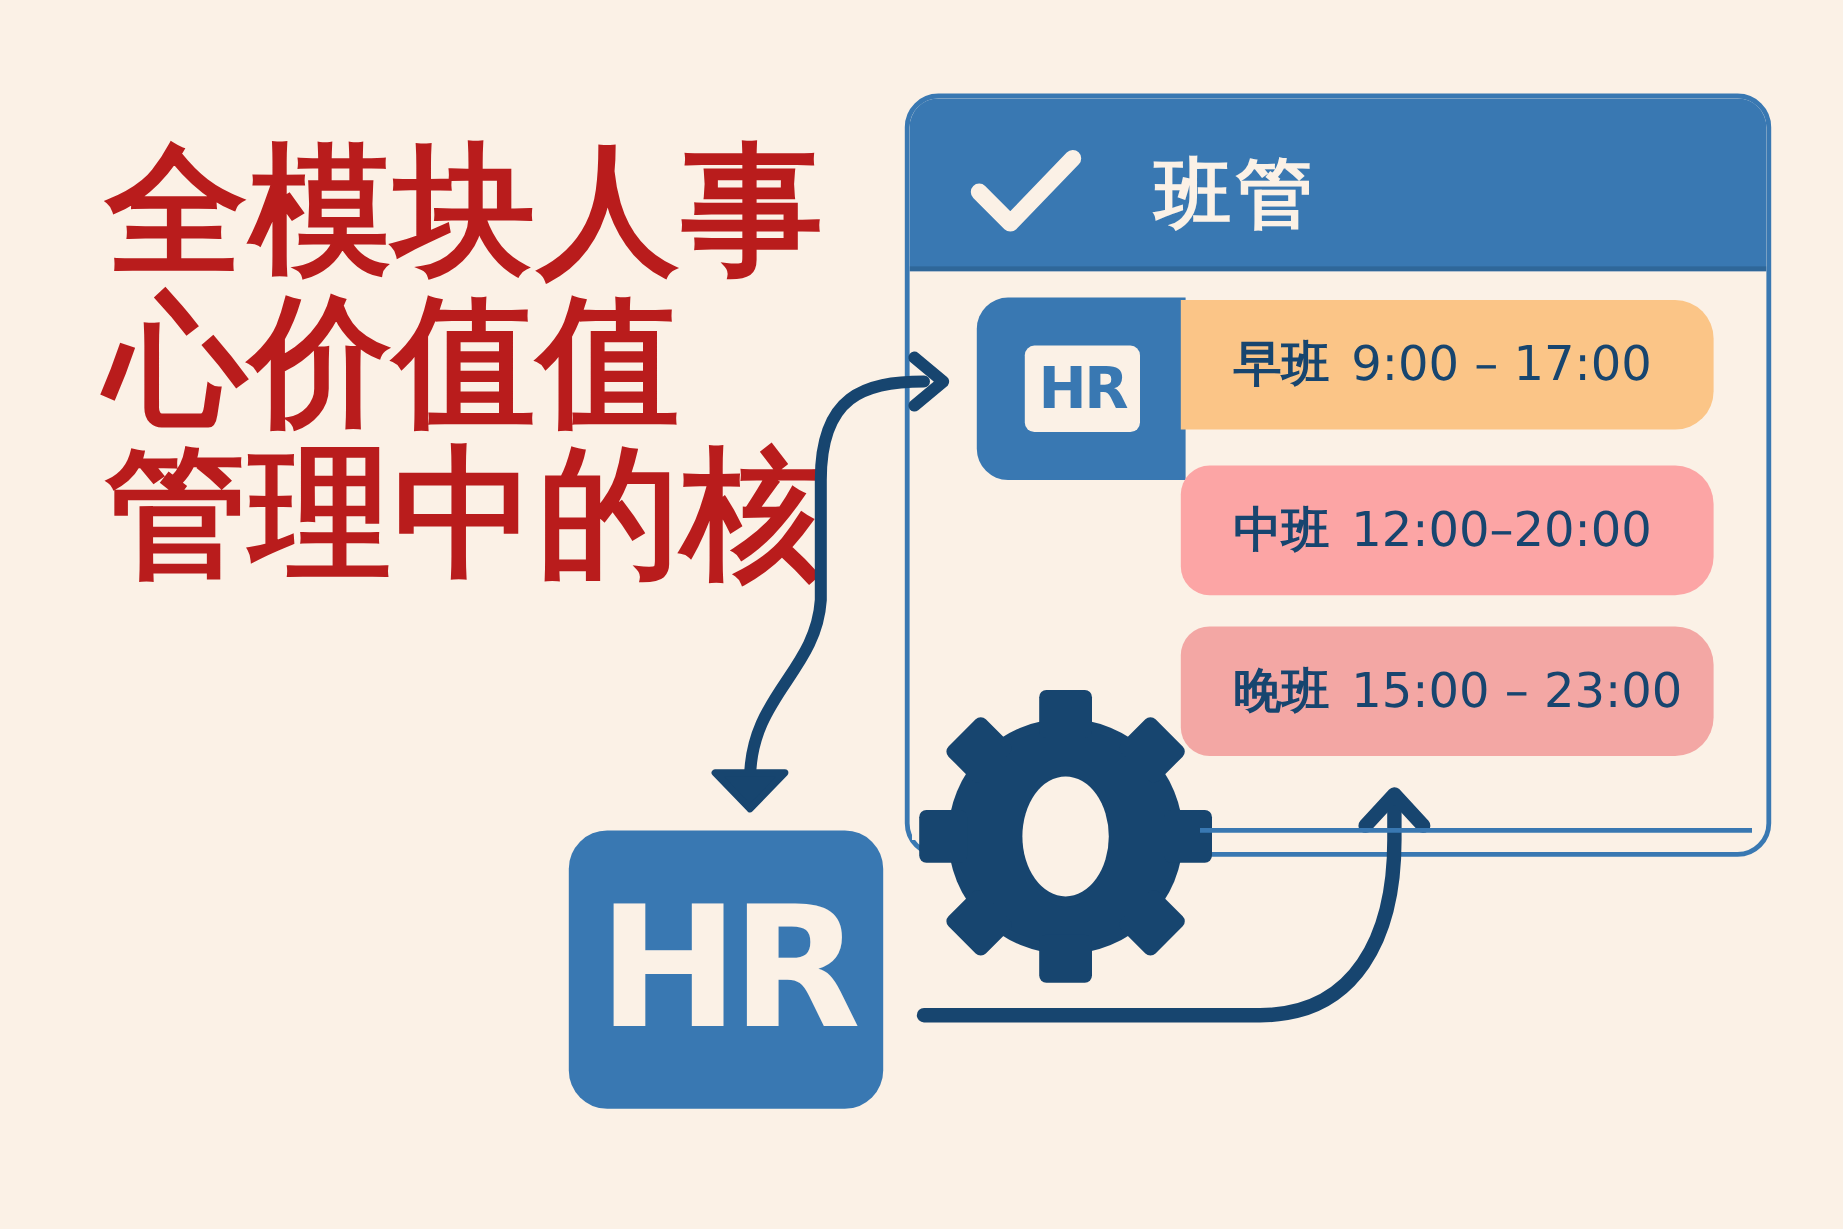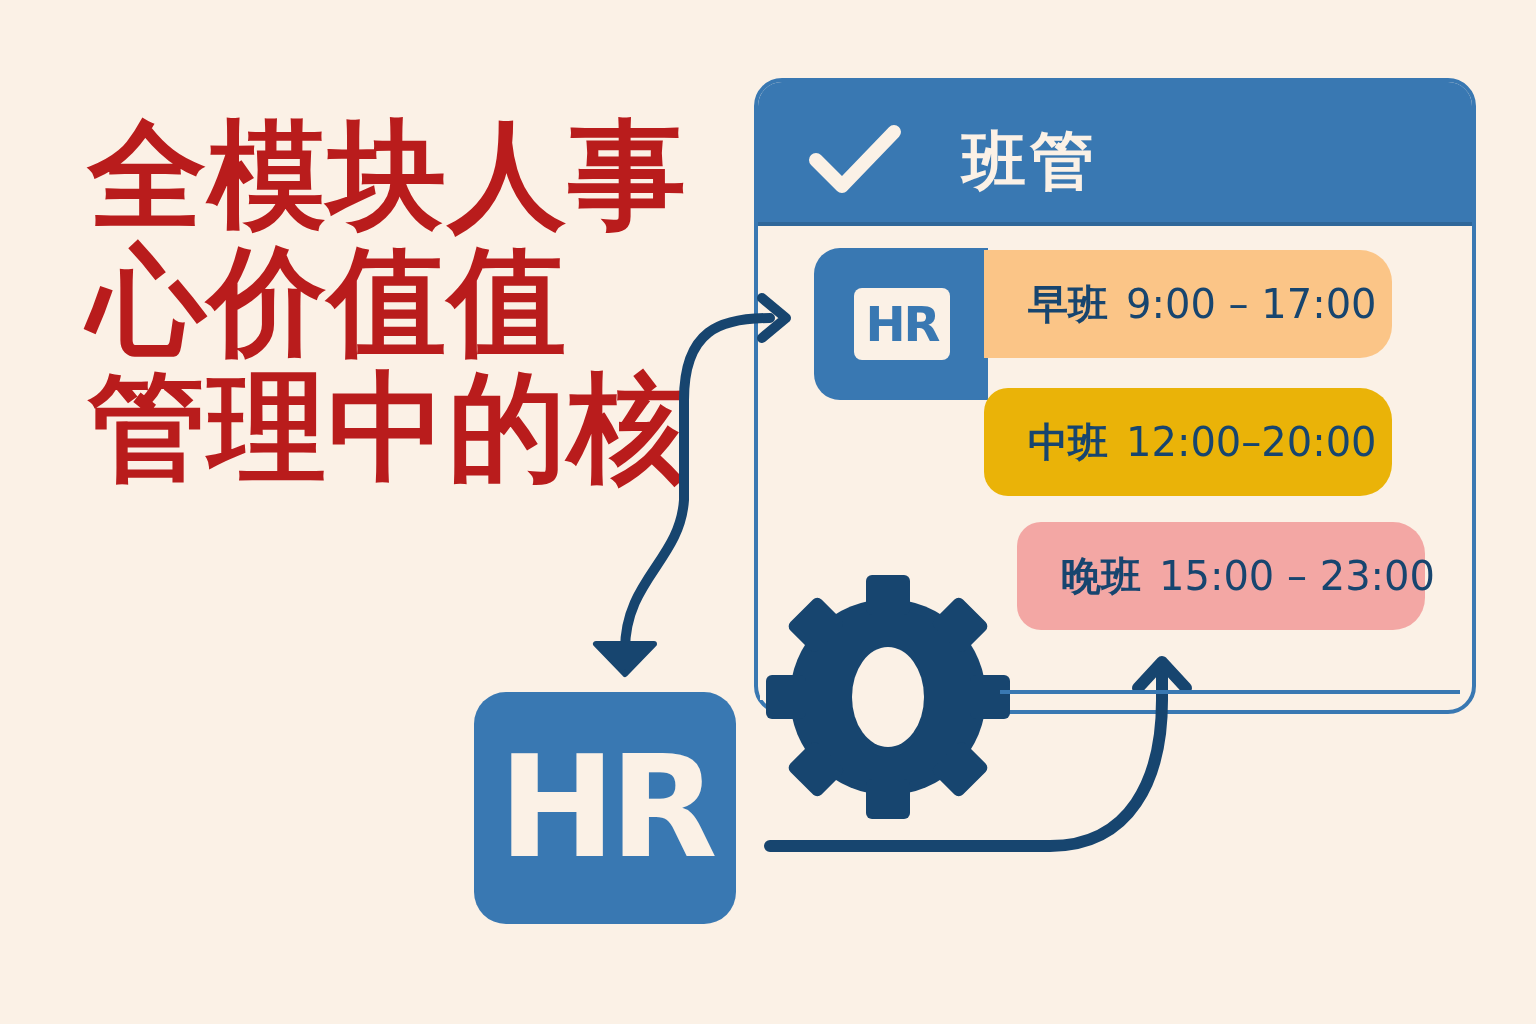--- a/index.html
+++ b/index.html
@@ -5,26 +5,26 @@
   html, body { margin:0; padding:0; }
   body { width:1536px; height:1024px; background:#fbf1e6; position:relative; overflow:hidden; font-family:"DejaVu Sans", sans-serif; }
   .headline { position:absolute; left:88px; top:112px; width:590px; color:#b91c1c; font-weight:bold; font-size:118px; line-height:126px; letter-spacing:2px; }
   .headline .line { display:block; white-space:nowrap; }
   .panel { position:absolute; left:754px; top:78px; width:722px; height:636px; border:4px solid #3978b2; border-radius:28px; background:#fbf1e6; box-sizing:border-box; overflow:hidden; }
   .panel-header { position:absolute; left:0; top:0; right:0; height:140px; background:#3978b2; border-bottom:4px solid #2f6799; }
   .check { position:absolute; left:48px; top:38px; width:100px; height:80px; }
   .panel-title { position:absolute; left:204px; top:36px; color:#fbf1e6; font-size:64px; font-weight:bold; letter-spacing:4px; }
   .hr-small { position:absolute; left:814px; top:248px; width:174px; height:152px; background:#3978b2; border-radius:26px 0 0 26px; }
   .hr-small-badge { position:absolute; left:40px; top:40px; width:96px; height:72px; background:#fbf1e6; border-radius:8px; color:#3978b2; font-weight:bold; font-size:48px; line-height:72px; text-align:center; letter-spacing:-2px; }
-  .shift { position:absolute; left:984px; width:408px; height:108px; border-radius:0 30px 30px 0; color:#17456f; font-size:40px; line-height:108px; font-weight:bold; padding-left:44px; box-sizing:border-box; white-space:nowrap; }
+  .shift { position:absolute; left:984px; width:444px; height:108px; border-radius:0 30px 30px 0; color:#17456f; font-size:40px; line-height:108px; font-weight:bold; padding-left:44px; box-sizing:border-box; white-space:nowrap; }
   .shift .name { margin-right:18px; }
   .shift .time { font-weight:normal; }
   .shift.s1 { top:250px; background:#fbc587; border-radius:0 32px 32px 0; }
-  .shift.s2 { top:388px; background:#eab308; border-radius:24px 32px 32px 24px; }
-  .shift.s3 { top:522px; background:#f3a7a4; border-radius:24px 32px 32px 24px;margin-left:33px; }
+  .shift.s2 { top:388px; background:#fca5a5; border-radius:24px 32px 32px 24px; }
+  .shift.s3 { top:522px; background:#f3a7a4; border-radius:24px 32px 32px 24px; }
   .hr-big { position:absolute; left:474px; top:692px; width:262px; height:232px; background:#3978b2; border-radius:32px; color:#fbf1e6; font-weight:bold; font-size:140px; line-height:232px; text-align:center; letter-spacing:-6px; }
   svg.overlay { position:absolute; left:0; top:0; }
 </style>
 </head>
 <body>
 
 <div class="headline">
   <span class="line">全模块人事</span>
   <span class="line">心价值值</span>
   <span class="line">管理中的核</span>

